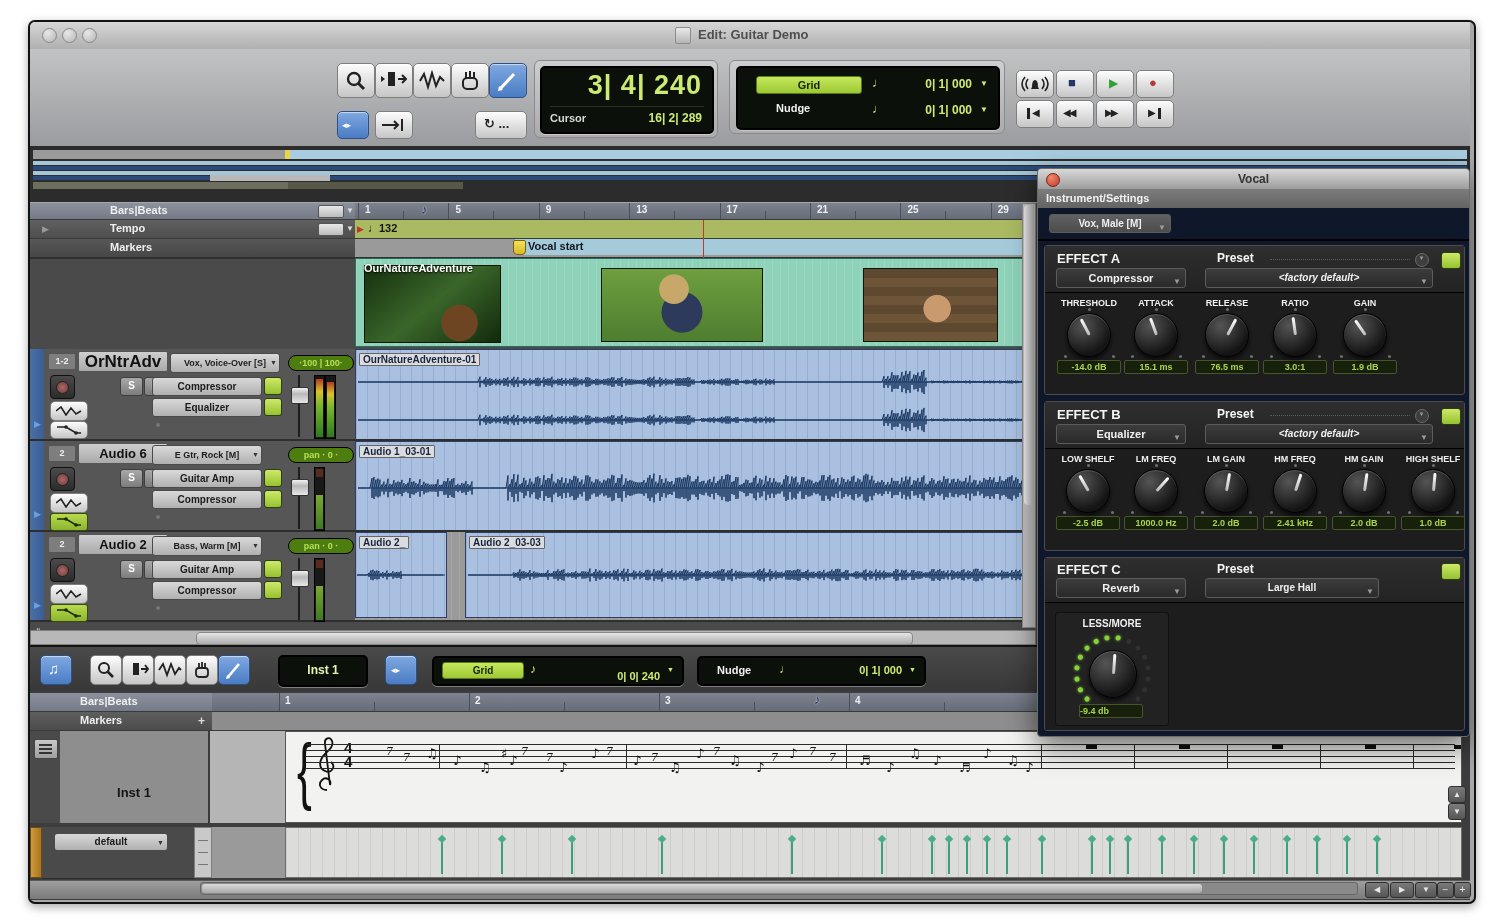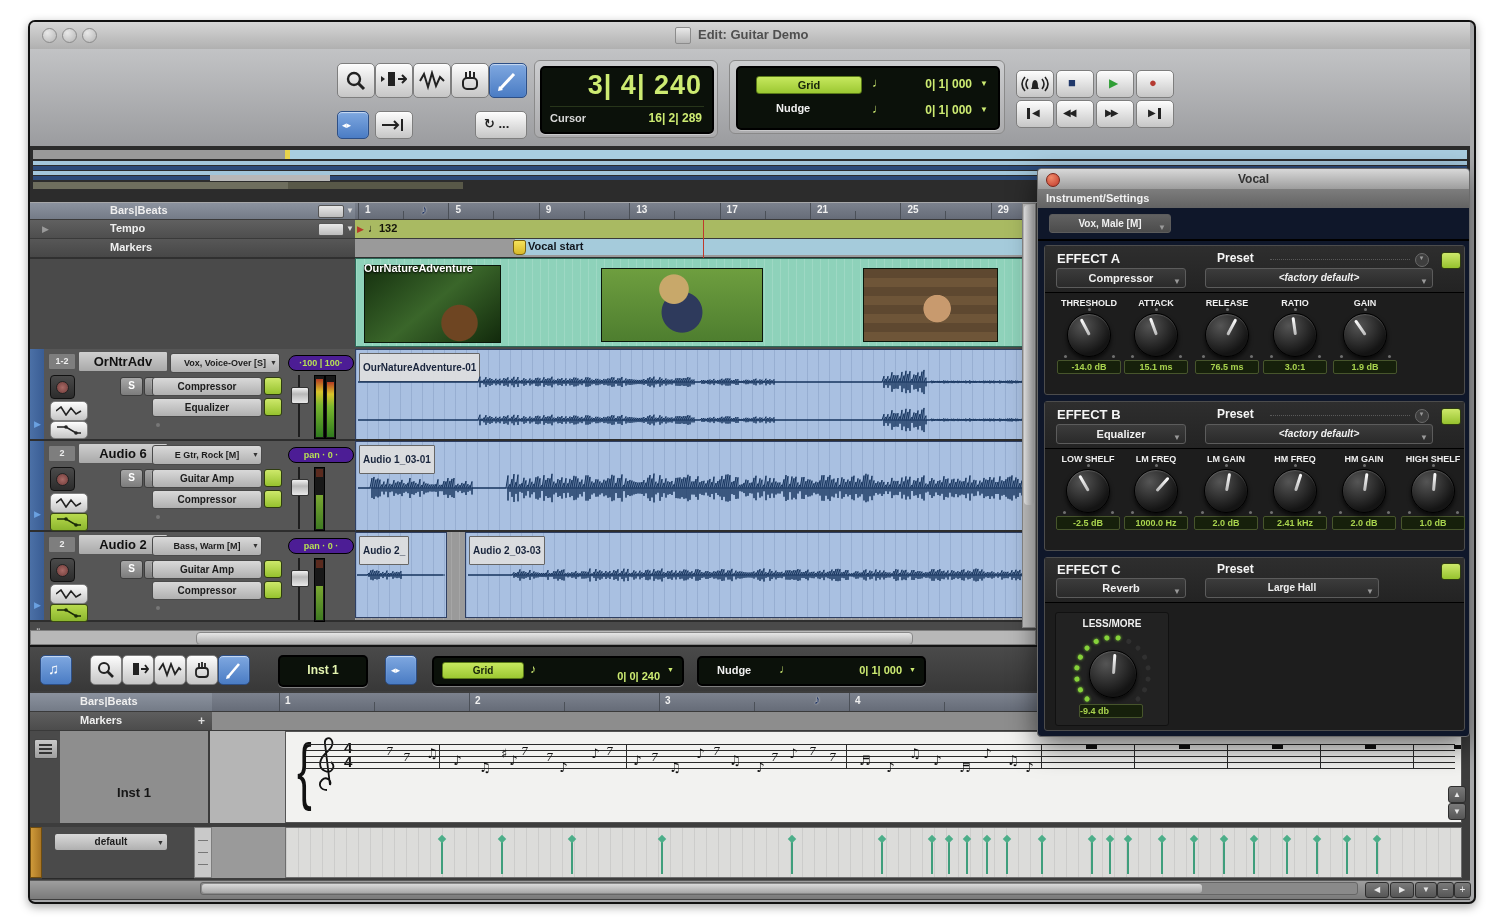--- a/index.html
+++ b/index.html
@@ -20,25 +20,25 @@
   .lg{color:#cdeb72;}
   .pill{background:linear-gradient(#c6e85e,#9cc832);border:1px solid #5a7a18;border-radius:3px;color:#16230a;font-weight:bold;text-align:center;}
   
   .rulerlbl{color:#efefef;font-size:11px;font-weight:bold;}
   .tick{background:#4b5058;width:1px;}
   .tab{width:14px;}
   .nameplate{background:linear-gradient(#cfcfcf,#a9a9a9);border:1px solid #555;color:#111;font-weight:bold;text-align:center;border-radius:2px;}
   .smbtn{width:21px;height:17px;background:linear-gradient(#a8a8a8,#7c7c7c);border:1px solid #3d3d3d;border-radius:3px;color:#fff;font-size:10px;font-weight:bold;text-align:center;line-height:16px;}
   .insbtn{background:linear-gradient(#d9d9d9,#b0b0b0);border:1px solid #4a4a4a;border-radius:3px;color:#1c1c1c;font-size:10px;font-weight:bold;text-align:center;}
   .ledg{background:linear-gradient(#cde86a,#96c22e);border:1px solid #2f3d10;border-radius:3px;}
-  .panlcd{background:#4c1d95;border:1px solid #000;border-radius:8px;color:#b7e054;font-size:9px;font-weight:bold;}
+  .panlcd{background:#4d7c0f;border:1px solid #000;border-radius:8px;color:#b7e054;font-size:9px;font-weight:bold;}
   .meterwrap{background:#181818;border:1px solid #000;}
   .region{border:1px solid #2e3f63;box-sizing:border-box;background:#a9c0e1;}
   .rstripes{background-image:repeating-linear-gradient(90deg,rgba(70,95,140,.18) 0 1px,transparent 1px 11px);}
-  .rname{background:rgba(222,222,222,.92);border:1px solid #666;color:#18243c;font-size:10px;font-weight:bold;padding:8px 3px;border-radius:1px;white-space:nowrap;}
+  .rname{background:rgba(222,222,222,.92);border:1px solid #666;color:#18243c;font-size:10px;font-weight:bold;padding:0 3px;border-radius:1px;white-space:nowrap;}
   
   #plug{left:1037px;top:168px;width:431px;height:567px;background:#0f172a;border:1px solid #6b6b6b;border-radius:4px;
         box-shadow:0 10px 28px rgba(0,0,0,.55);z-index:50;overflow:hidden;}
   .ptitle{left:0;top:0;width:100%;height:20px;background:linear-gradient(#d8d8d8,#9d9d9d);border-bottom:1px solid #666;}
   .pheader{left:0;top:20px;width:100%;height:19px;background:linear-gradient(#7d7d7d,#636363);color:#f2f2f2;font-size:11px;font-weight:bold;line-height:19px;padding-left:8px;box-sizing:border-box;}
   .fxpanel{background:#1d1d1d;border:1px solid #4c4c4c;border-radius:3px;}
   .fxhead{background:linear-gradient(#2e2e2e,#232323);border-bottom:1px solid #000;}
   .fxlabel{color:#f5f5f5;font-size:13px;font-weight:bold;}
   .drop{background:linear-gradient(#3c3c3c,#2a2a2a);border:1px solid #5c5c5c;border-radius:3px;color:#f0f0f0;font-size:10px;font-weight:bold;text-align:center;}
   .dropcaret{color:#9a9a9a;font-size:8px;position:absolute;right:4px;top:4px;}
@@ -239,21 +239,21 @@
     <div class="abs" style="left:158px;top:1px;width:11px;height:13px;background:linear-gradient(#f5e25a,#d8b92a);border:1px solid #7a6210;border-radius:2px 2px 4px 4px;"></div>
     <div class="abs b" style="left:173px;top:1px;font-size:11px;color:#10151c;">Vocal start</div>
   </div>
   <div class="abs" style="left:703px;top:220px;width:1px;height:38px;background:#c0392b;z-index:5;"></div>
 
 
   <div class="abs" style="left:30px;top:349px;width:325px;height:92px;background:#565656;border-bottom:2px solid #2e2e2e;box-sizing:border-box;">
     <div class="abs tab" style="left:0;top:0;height:100%;background:linear-gradient(90deg,#4b70a6,#3a5d94);"></div>
     <div class="abs" style="left:4px;top:70px;color:#6aa0e0;font-size:9px;">▶</div>
     <div class="abs nameplate" style="left:18px;top:4px;width:26px;height:15px;font-size:9px;line-height:15px;background:#7e7e7e;color:#eee;">1-2</div>
-    <div class="abs nameplate" style="left:48px;top:2px;width:88px;height:19px;font-size:13px;line-height:19px;">OrNtrAdv</div>
+    <div class="abs nameplate" style="left:48px;top:2px;width:88px;height:19px;font-size:17px;line-height:19px;">OrNtrAdv</div>
     <div class="abs" style="left:20px;top:26px;width:23px;height:22px;background:linear-gradient(#4a4a4a,#2c2c2c);border:1px solid #111;border-radius:4px;">
       <div class="abs" style="left:5px;top:5px;width:11px;height:11px;border-radius:50%;background:radial-gradient(#a86a66,#6e3a38);border:1px solid #222;"></div>
     </div>
     <div class="abs smbtn" style="left:90px;top:28px;">S</div>
     <div class="abs smbtn" style="left:114px;top:28px;">M</div>
     <div class="abs tbtn" style="left:20px;top:52px;width:36px;height:18px;">
       <svg class="abs" style="left:5px;top:4px;" width="26" height="10">
             <path d="M0 5 L5 1 L10 9 L15 2 L20 8 L25 5" stroke="#222" stroke-width="1.6" fill="none"></path>
           </svg>
     </div>

